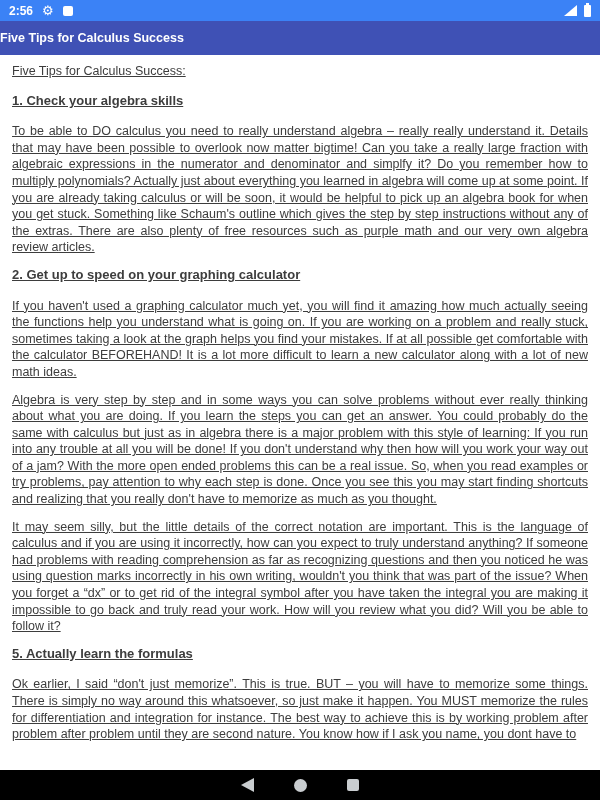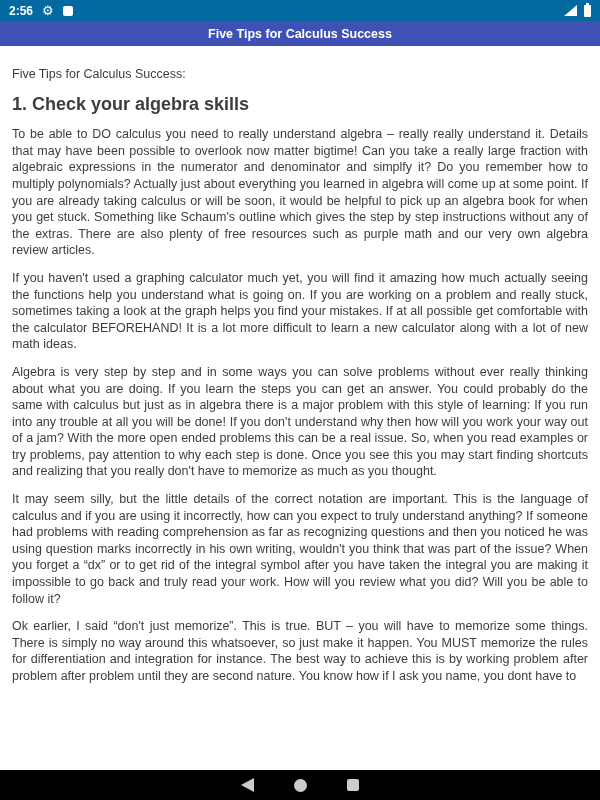--- a/index.html
+++ b/index.html
@@ -11,21 +11,21 @@
   }
   .screen {
     width: 600px; height: 800px;
     display: flex; flex-direction: column;
     background: #ffffff;
     overflow: hidden;
   }
 
   
   .status-bar {
-    height: 21px; background: #0369a1; color: #ffffff;
+    height: 21px; background: #3b82f6; color: #ffffff;
     display: flex; align-items: center;
     padding: 0 9px; box-sizing: border-box;
     flex: 0 0 auto;
     font-size: 12px; font-weight: bold;
   }
   .status-left { display: flex; align-items: center; gap: 9px; }
   .status-right { margin-left: auto; display: flex; align-items: center; gap: 7px; }
   .gear-icon { font-size: 13px; line-height: 1; font-weight: normal; }
   .notif-square { width: 10px; height: 10px; background: #ffffff; border-radius: 2px; display: inline-block; }
   .signal-triangle {
@@ -34,41 +34,42 @@
     display: inline-block;
   }
   .battery { position: relative; width: 7px; height: 12px; background: #ffffff; border-radius: 1px; display: inline-block; }
   .battery::before {
     content: ""; position: absolute; top: -2px; left: 2px;
     width: 3px; height: 2px; background: #ffffff;
   }
 
   
   .app-bar {
-    height: 25px; background: #3F51B5; color: #ffffff;
-    display: flex; align-items: center; justify-content: center;
+    height: 34px; background: #3F51B5; color: #ffffff;
+    display: flex; align-items: center; 
     flex: 0 0 auto;
     font-size: 12.5px; font-weight: bold;
   }
 
   
   .content {
     flex: 1 1 auto;
     overflow: hidden;
-    padding: 20px 12px 0 12px;
+    padding: 8px 12px 0 12px;
     box-sizing: border-box;
     color: #3d3d3d;
     font-size: 12.5px;
     line-height: 16.6px;
     text-align: justify;
+    text-decoration: underline;
   }
   .content p { margin: 0 0 11px 0; }
   .content p.intro { margin: 0 0 13px 0; text-align: left; }
   .content h2 {
-    font-size: 18px; font-weight: bold;
+    font-size: 13px; font-weight: bold;
     margin: 3px 0 14px 0;
     text-align: left;
     color: #3d3d3d;
   }
 
   
   .nav-bar {
     height: 30px; background: #000000;
     flex: 0 0 auto;
     display: flex; align-items: center; justify-content: center;
@@ -101,26 +102,28 @@
   <div class="app-bar">
     <span>Five Tips for Calculus Success</span>
   </div>
 
   <div class="content">
     <p class="intro">Five Tips for Calculus Success:</p>
 
     <h2>1. Check your algebra skills</h2>
     <p>To be able to DO calculus you need to really understand algebra – really really understand it. Details that may have been possible to overlook now matter bigtime! Can you take a really large fraction with algebraic expressions in the numerator and denominator and simplfy it? Do you remember how to multiply polynomials? Actually just about everything you learned in algebra will come up at some point. If you are already taking calculus or will be soon, it would be helpful to pick up an algebra book for when you get stuck. Something like Schaum's outline which gives the step by step instructions without any of the extras. There are also plenty of free resources such as purple math and our very own algebra review articles.</p>
 
+    <h2>2. Get up to speed on your graphing calculator</h2>
     <p>If you haven't used a graphing calculator much yet, you will find it amazing how much actually seeing the functions help you understand what is going on. If you are working on a problem and really stuck, sometimes taking a look at the graph helps you find your mistakes. If at all possible get comfortable with the calculator BEFOREHAND! It is a lot more difficult to learn a new calculator along with a lot of new math ideas.</p>
 
     <p>Algebra is very step by step and in some ways you can solve problems without ever really thinking about what you are doing. If you learn the steps you can get an answer. You could probably do the same with calculus but just as in algebra there is a major problem with this style of learning: If you run into any trouble at all you will be done! If you don't understand why then how will you work your way out of a jam? With the more open ended problems this can be a real issue. So, when you read examples or try problems, pay attention to why each step is done. Once you see this you may start finding shortcuts and realizing that you really don't have to memorize as much as you thought.</p>
 
     <p>It may seem silly, but the little details of the correct notation are important. This is the language of calculus and if you are using it incorrectly, how can you expect to truly understand anything? If someone had problems with reading comprehension as far as recognizing questions and then you noticed he was using question marks incorrectly in his own writing, wouldn't you think that was part of the issue? When you forget a “dx” or to get rid of the integral symbol after you have taken the integral you are making it impossible to go back and truly read your work. How will you review what you did? Will you be able to follow it?</p>
 
+    <h2>5. Actually learn the formulas</h2>
     <p>Ok earlier, I said “don't just memorize”. This is true. BUT – you will have to memorize some things. There is simply no way around this whatsoever, so just make it happen. You MUST memorize the rules for differentiation and integration for instance. The best way to achieve this is by working problem after problem after problem until they are second nature. You know how if I ask you name, you dont have to</p>
   </div>
 
   <div class="nav-bar">
     <div class="nav-back"></div>
     <div class="nav-home"></div>
     <div class="nav-recents"></div>
   </div>
 
 </div>

